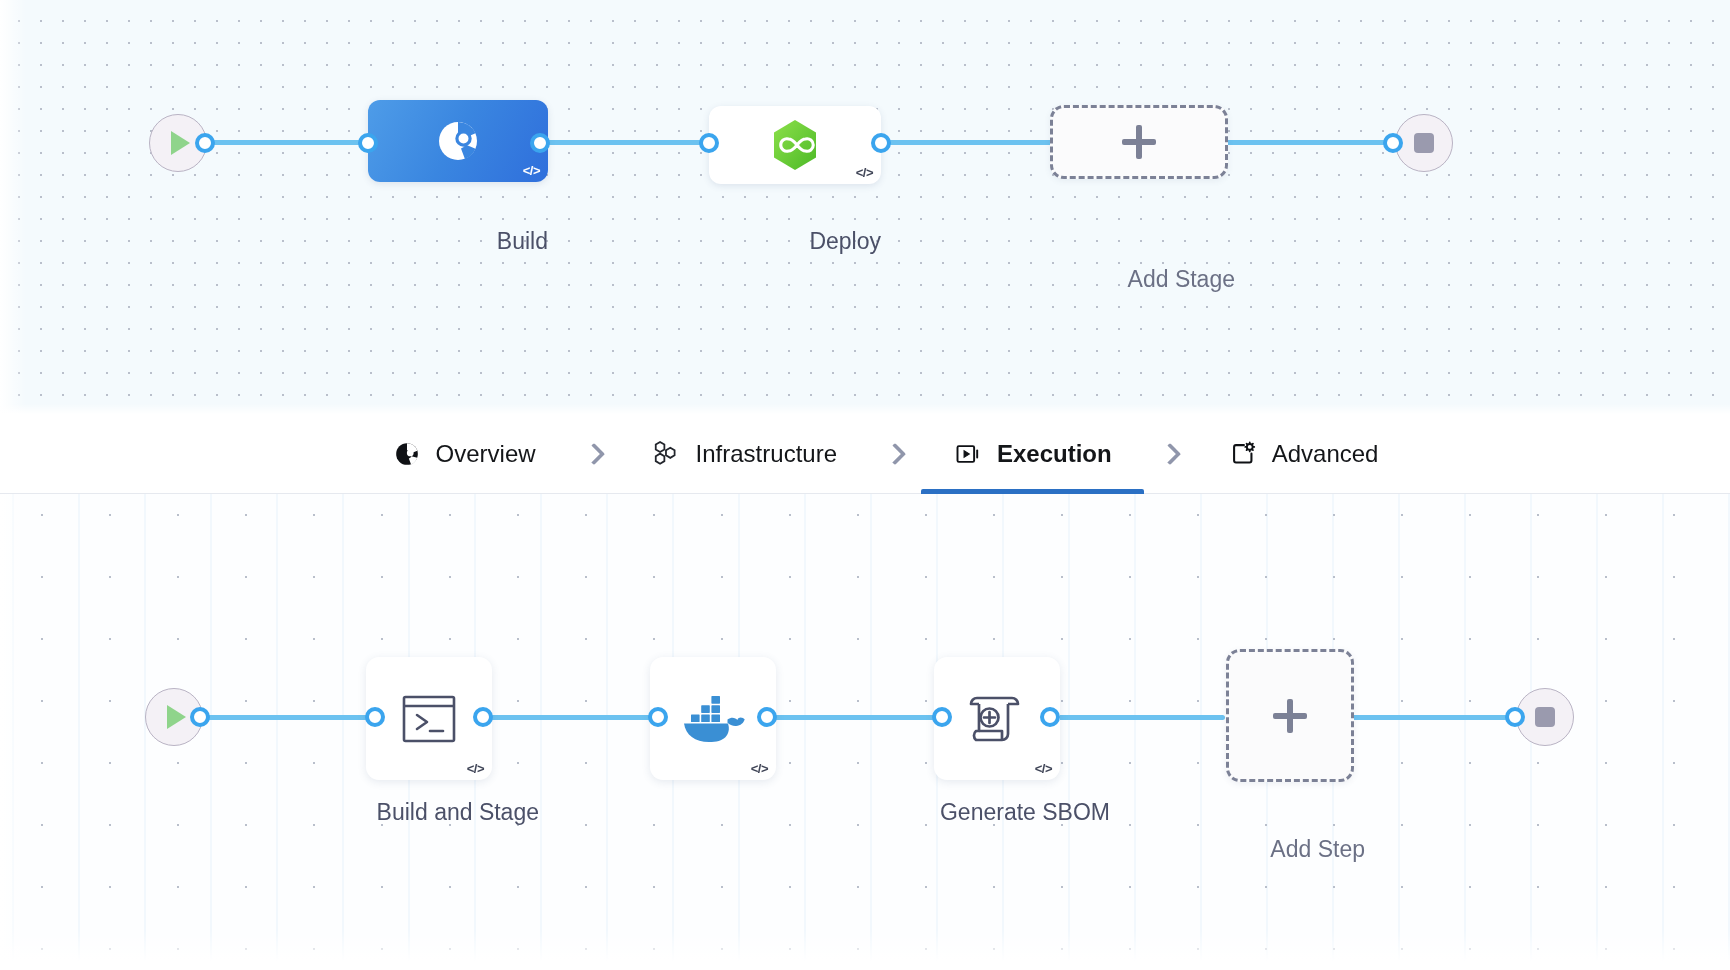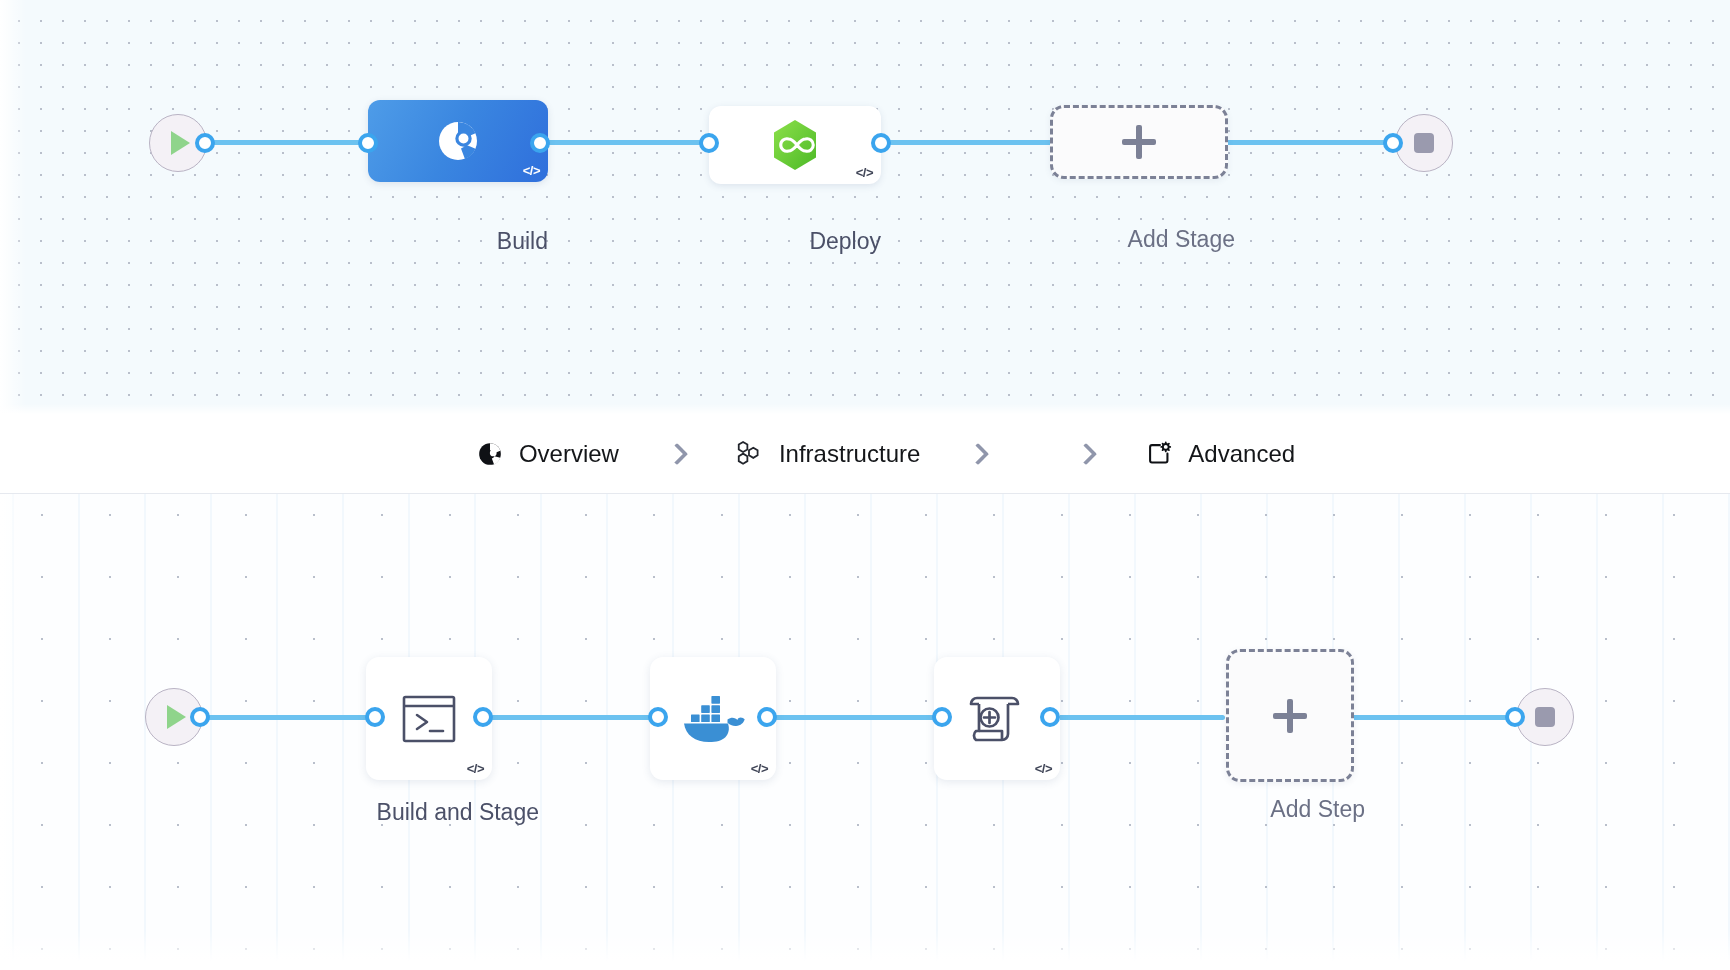--- a/index.html
+++ b/index.html
@@ -112,21 +112,21 @@
   .plus-glyph::before { left: 0; top: 14px; width: 34px; height: 6px; }
   .plus-glyph::after  { top: 0; left: 14px; height: 34px; width: 6px; }
 
   
   .node-label {
     position: absolute; z-index: 3; text-align: right;
     color: #4b5068; font-size: 23px; line-height: 31px;
     font-family: "Liberation Sans", sans-serif;
     white-space: pre-line;
   }
-  .node-label.muted { color: #6b7085; }
+  .node-label.muted { color: #6b7085; margin-top: 40px; }
 
   
   .step-node {
     position: absolute; z-index: 3;
     background: #ffffff; border-radius: 13px;
     display: flex; align-items: center; justify-content: center;
     box-shadow: 0 2px 8px rgba(60,80,120,0.12);
   }
 
   
@@ -246,20 +246,30 @@
           <path d="M19.5 9.4 L24.1 12.1 L24.1 17.4 L19.5 20.1 L14.9 17.4 L14.9 12.1 Z"></path>
         </svg>
       </span>
       <span class="tab-label">Infrastructure</span>
     </div>
 
     <div class="tab-sep" style="margin:0 46px;">
       <span class="chev"></span>
     </div>
 
+    <div class="tab active">
+      <span class="tab-icon">
+        <svg width="28" height="28" viewBox="0 0 32 32" fill="none" stroke="#0f1115" stroke-width="2.2">
+          <rect x="4" y="7" width="19" height="18" rx="1.5"></rect>
+          <path d="M11.5 12.2 L17.5 16 L11.5 19.8 Z" fill="#0f1115" stroke-width="1.2"></path>
+          <path d="M26.5 12 L26.5 20" stroke-linecap="round"></path>
+        </svg>
+      </span>
+      <span class="tab-label">Execution</span>
+    </div>
 
     <div class="tab-sep" style="margin:0 46px;">
       <span class="chev"></span>
     </div>
 
     <div class="tab">
       <span class="tab-icon">
         <svg width="30" height="30" viewBox="0 0 32 32" fill="none" stroke="#0f1115" stroke-width="2.2" stroke-linecap="round">
           <path d="M17 6.5 H8.5 A2 2 0 0 0 6.5 8.5 V23 A2 2 0 0 0 8.5 25 H23 A2 2 0 0 0 25 23 V15.5"></path>
           <circle cx="23.2" cy="8.4" r="3.1" stroke-width="2"></circle>
@@ -321,20 +331,21 @@
         <path d="M44 15 v30 a6 6 0 0 1 -6 6 H16"></path>
         <path d="M15 15 v27 h-3 a6 6 0 0 0 0 9 h4"></path>
         <path d="M15 42 H38 v9"></path>
         <circle cx="25.5" cy="28.5" r="9"></circle>
         <path d="M25.5 23 v11 M20 28.5 h11" stroke-linecap="round"></path>
       </svg>
       <span class="code-badge">&lt;/&gt;</span>
     </div>
     <div class="port" style="left:932px; top:213px;"></div>
     <div class="port" style="left:1040px; top:213px;"></div>
+    <div class="node-label" style="left:884px; top:303px; width:226px;">Generate SBOM</div>
 
     <div class="add-node" style="left:1226px; top:155px; width:128px; height:133px;">
       <div class="plus-glyph"></div>
     </div>
     <div class="node-label muted" style="left:1215px; top:300px; width:150px;">Add Step</div>
 
     <div class="port" style="left:1505px; top:213px;"></div>
     <div class="term-circle" style="left:1516px; top:194px;">
       <div class="stop-sq"></div>
     </div>

